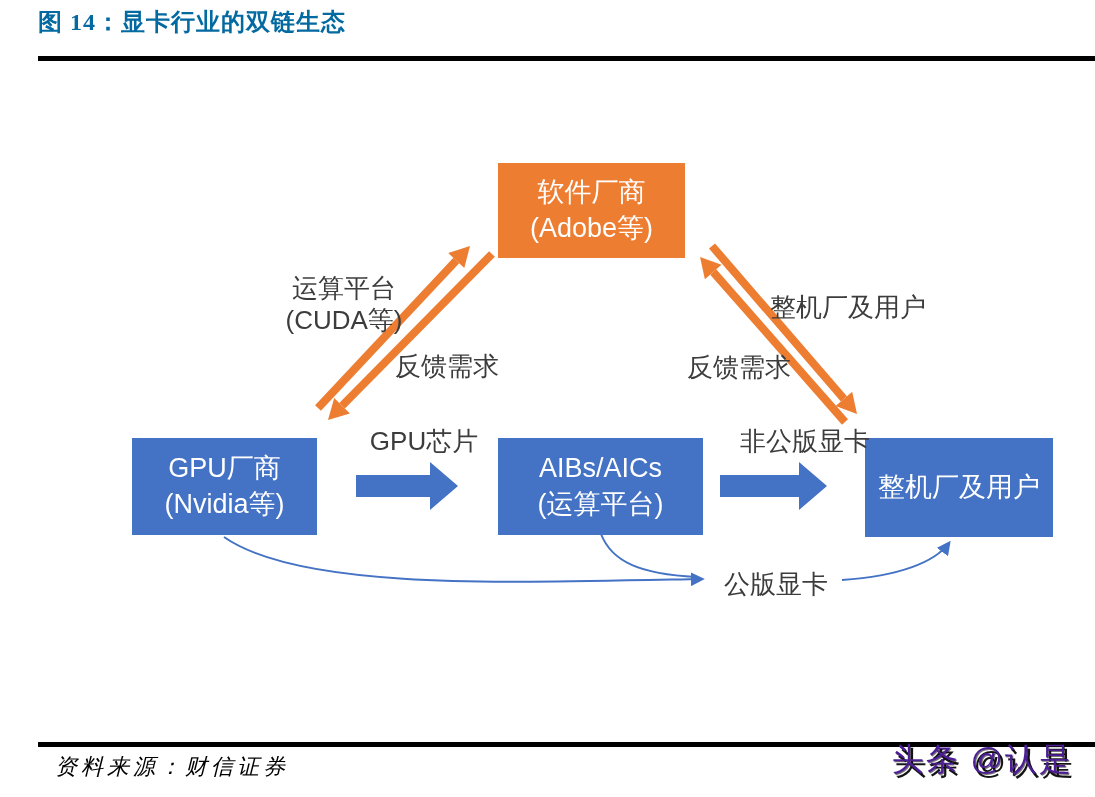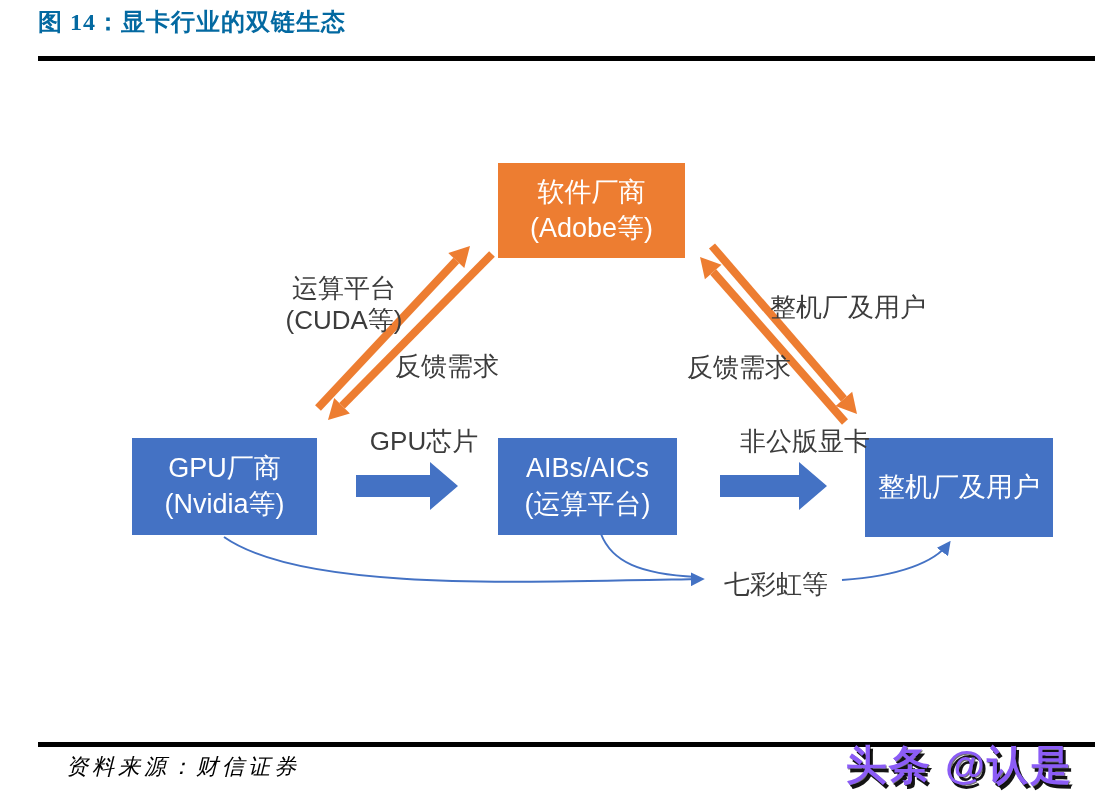--- a/index.html
+++ b/index.html
@@ -19,21 +19,21 @@
   .node {
     position:absolute; display:flex; flex-direction:column;
     justify-content:center; align-items:center;
     color:#fff; font-size:27px; line-height:1.3; text-align:center;
     white-space:nowrap;
   }
   .node.orange { background:var(--orange,#ED7D31); }
   .node.blue   { background:var(--blue,#4472C4); }
   #box-software { left:498px; top:163px; width:187px; height:95px; }
   #box-gpu      { left:132px; top:438px; width:185px; height:97px; }
-  #box-aib      { left:498px; top:438px; width:179px; height:97px; }
+  #box-aib      { left:498px; top:438px; width:205px; height:97px; }
   #box-oem      { left:865px; top:438px; width:188px; height:99px; }
   .lbl {
     position:absolute; color:var(--label,#3C3C3C); font-size:26px;
     white-space:nowrap; transform:translateX(-50%); text-align:center;
     line-height:1.22;
   }
   #lbl-cuda          { left:344px; top:273px; }
   #lbl-feedback-left { left:447px; top:351px; }
   #lbl-optimized     { left:848px; top:292px; }
   #lbl-feedback-right{ left:739px; top:352px; }
@@ -41,28 +41,28 @@
   #lbl-nonref        { left:774px; top:426px;margin-left:31px; }
   #lbl-ref           { left:776px; top:569px; }
   svg.arrows { position:absolute; left:0; top:0; width:1095px; height:797px; }
   .orange-fill   { fill:var(--orange,#ED7D31); }
   .orange-stroke { stroke:var(--orange,#ED7D31); }
   .blue-fill     { fill:var(--blue,#4472C4); }
   .blue-stroke   { stroke:var(--blue,#4472C4); }
   .thin { fill:none; stroke-width:2; }
   .thick { stroke-width:8; }
   .source-note {
-    position:absolute; left:66px; top:752px;
+    position:absolute; left:55px; top:752px;
     font-family:Liberation Sans, sans-serif;
     font-style:italic; font-size:22px; color:#000; letter-spacing:4px;
     white-space:nowrap;
   }
   .watermark {
     position:absolute; right:22px; top:738px;
-    font-size:41px; font-weight:bold; color:#8b5cf6;
+    font-size:32px; font-weight:normal; color:#4c1d95;
     text-shadow:3px 4px 0 rgba(0,0,0,0.92), 1px 1px 0 rgba(0,0,0,0.55);
     white-space:nowrap; letter-spacing:2px;
   }
 </style>
 </head>
 <body>
 
 <div class="canvas">
 
   <div class="fig-title">图 14：显卡行业的双链生态</div>
@@ -119,19 +119,19 @@
 
   <div class="lbl" id="lbl-cuda">
     <div>运算平台</div>
     <div>(CUDA等)</div>
   </div>
   <div class="lbl" id="lbl-feedback-left">反馈需求</div>
   <div class="lbl" id="lbl-optimized">整机厂及用户</div>
   <div class="lbl" id="lbl-feedback-right">反馈需求</div>
   <div class="lbl" id="lbl-gpu-chip">GPU芯片</div>
   <div class="lbl" id="lbl-nonref">非公版显卡</div>
-  <div class="lbl" id="lbl-ref">七彩虹等</div>
+  <div class="lbl" id="lbl-ref">公版显卡</div>
 
   <div class="rule bottom"></div>
   <div class="source-note">资料来源：财信证券</div>
   <div class="watermark">头条 @认是</div>
 
 </div>
 
 </body></html>

